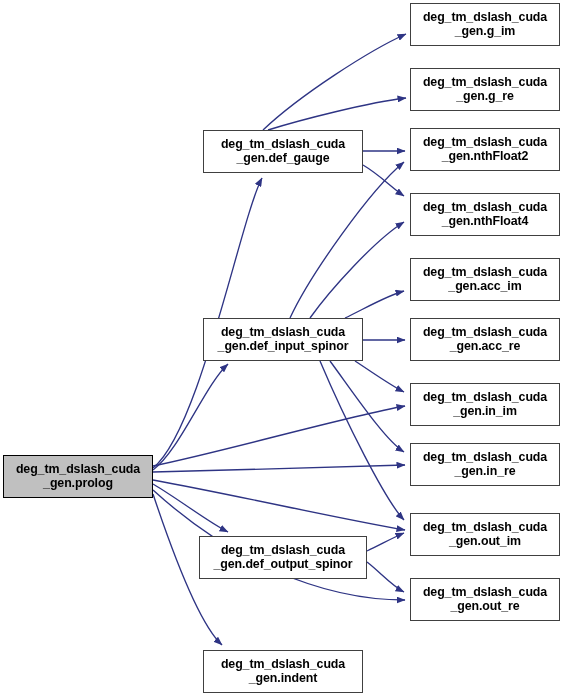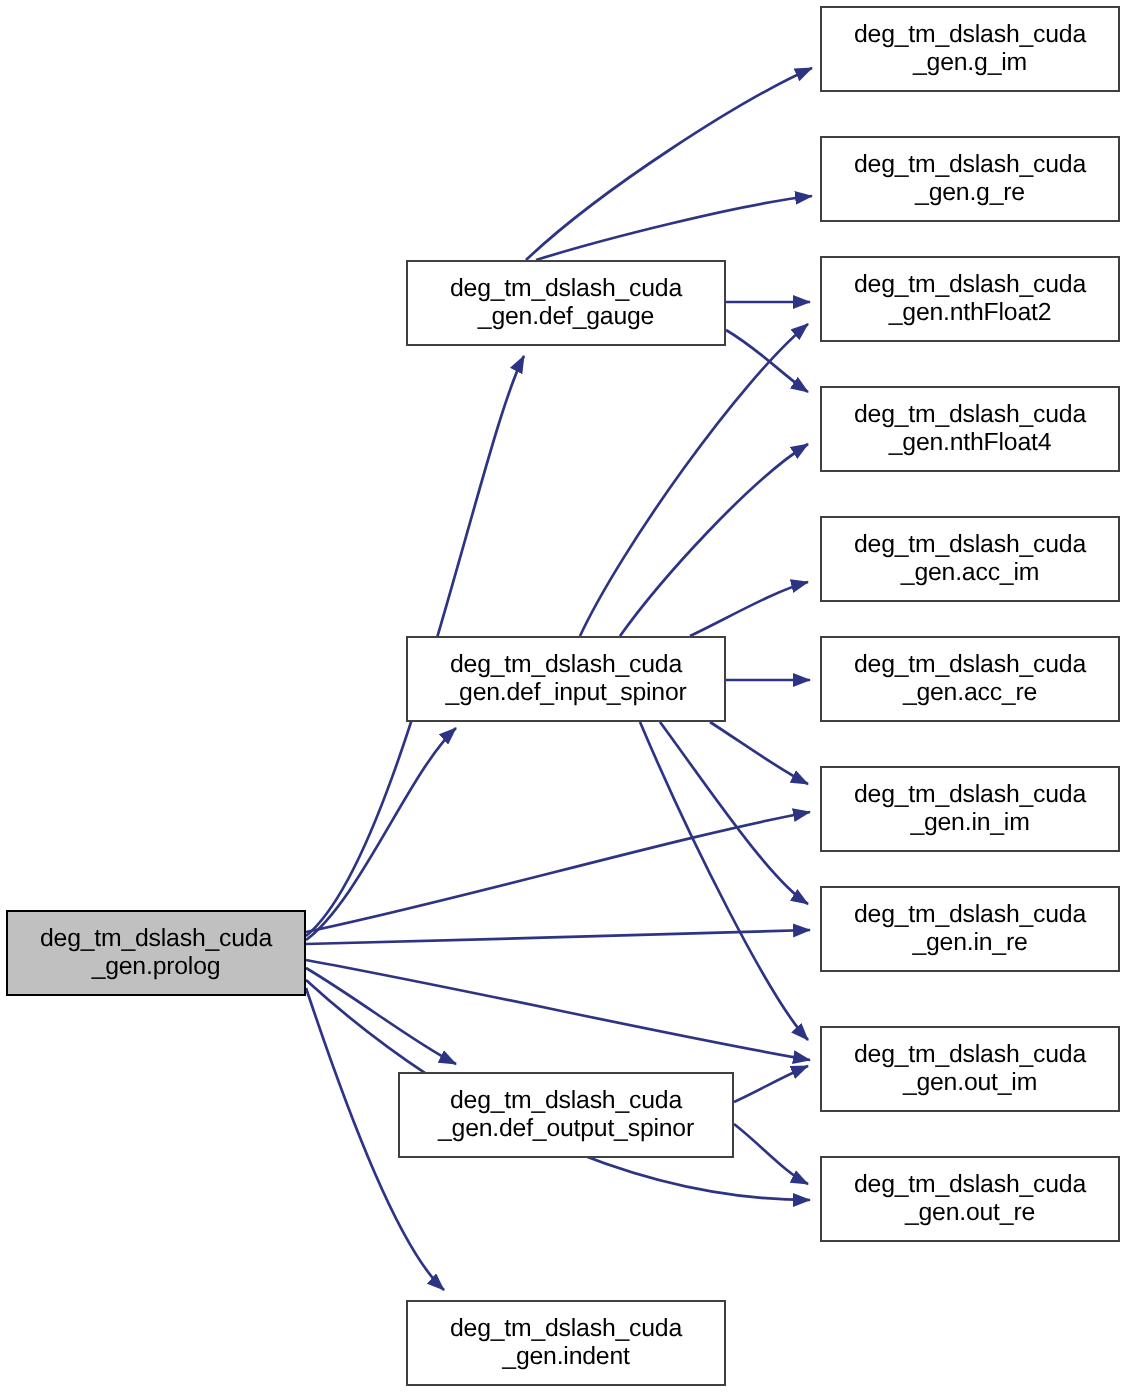--- a/index.html
+++ b/index.html
@@ -30,20 +30,21 @@
     background: #ffffff;
     display: flex;
     align-items: center;
     justify-content: center;
     text-align: center;
     line-height: 1.12;
     font-size: 12.4px;
     color: #000000;
     letter-spacing: -0.1px;
     white-space: pre-line;
+    font-weight: bold;
   }
   .graph-node.root-node {
     background: #c0c0c0;
     border-color: #000000;
   }
 </style>
 </head>
 <body>
 
 <div id="graph-canvas">

